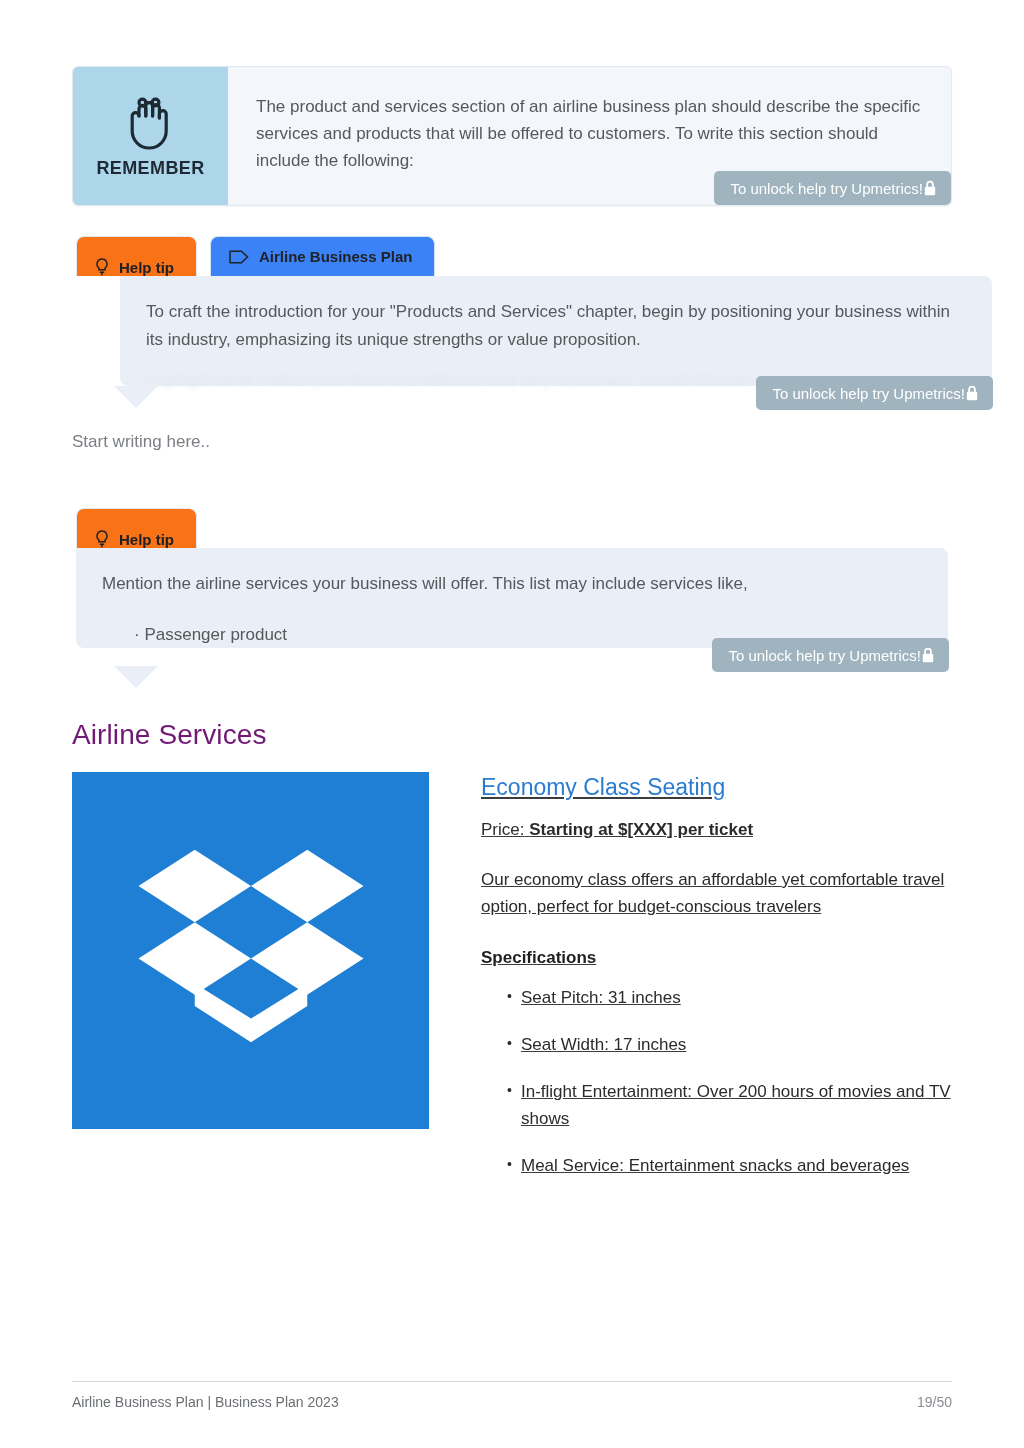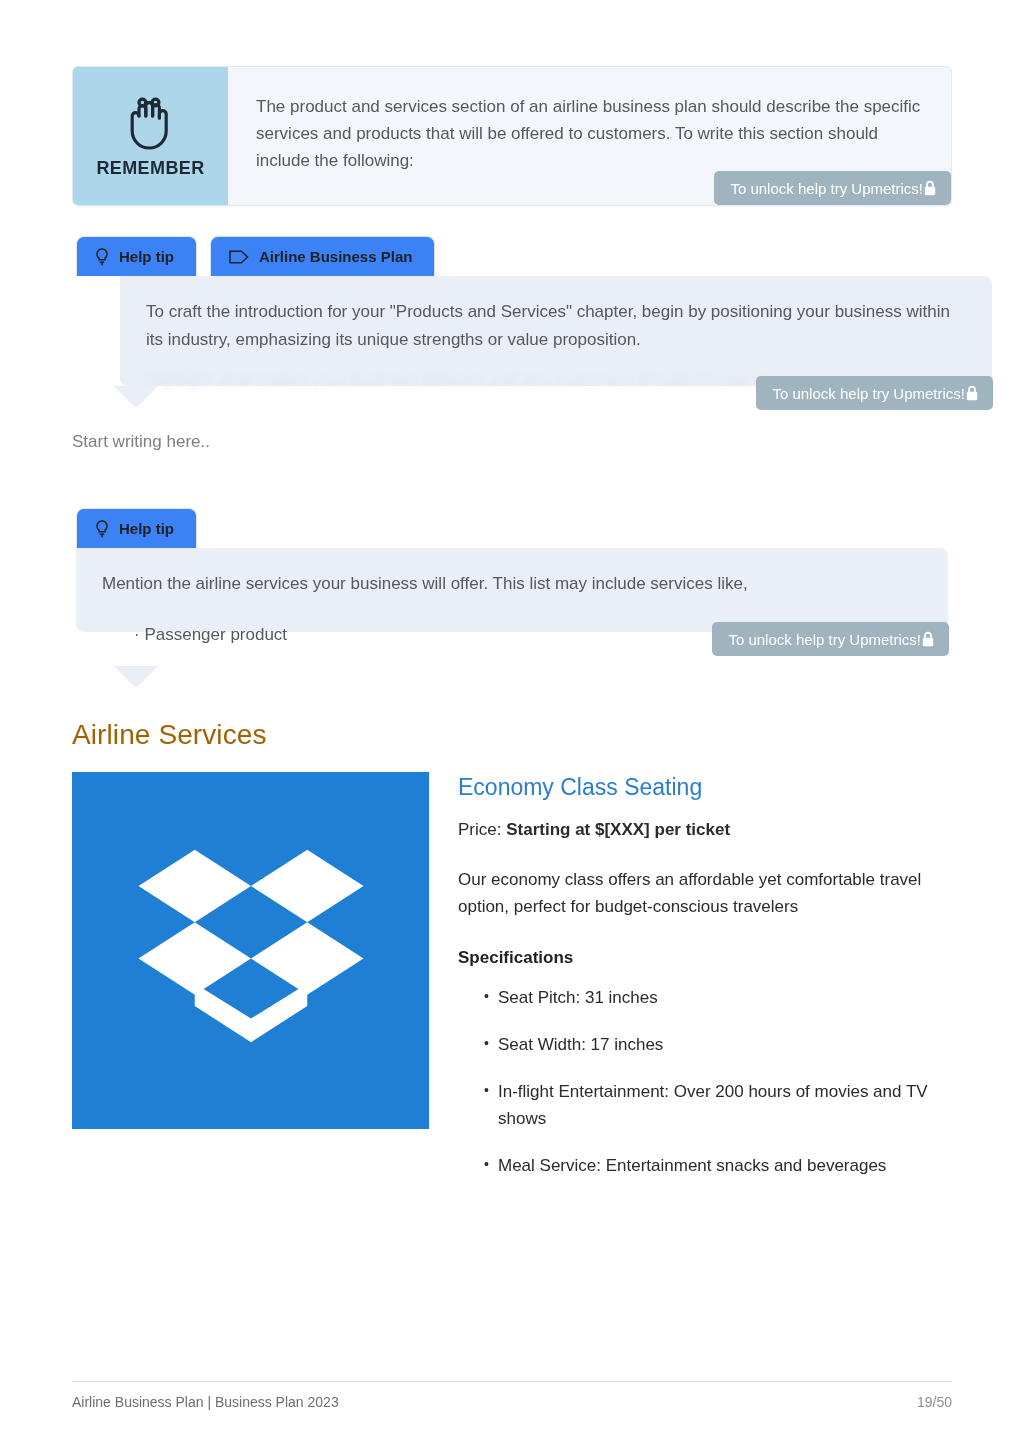--- a/index.html
+++ b/index.html
@@ -82,21 +82,21 @@
     gap: 10px;
     padding: 0 22px 0 18px;
     border-radius: 8px 8px 0 0;
     font-size: 15px;
     font-weight: bold;
     color: #202124;
     background: #eef1f7;
     border: 1px solid #e2e6ee;
     border-bottom: none;
   }
-  .tab.plain { background: #3b82f6; }
+  .tab.plain { background: #f97316; align-items: flex-end; }
   .tab.plan { background: #3b82f6; border-color: #cfe3f0; margin-left: 13px; }
   .tab svg { display:block; }
 
   .tipbody {
     position: absolute;
     background: #eaeef6;
     border-radius: 0 8px 8px 8px;
     padding: 22px 26px 18px 26px;
   }
   .tipbody p {
@@ -133,37 +133,38 @@
     position: absolute;
     left: 72px; top: 432px;
     font-size: 17px;
     color: #7b7f84;
   }
   .h1-section {
     position: absolute;
     left: 72px; top: 700px;
     font-size: 28px;
     font-weight: normal;
-    color: #a16207;
+    color: #701a75;
     letter-spacing: .1px;
   }
 
   
   .product { position: absolute; left: 72px; top: 772px; width: 880px; }
   .product-img {
     width: 357px; height: 357px;
     background: #1e7fd4;
     display: block;
     position: relative;
   }
   .product-img svg { position:absolute; left:50%; top:50%; transform: translate(-50%,-50%); }
   .product-col {
     position: absolute;
-    left: 386px; top: 0;
+    left: 409px; top: 0;
     width: 494px;
+    text-decoration: underline;
   }
   .product-title {
     margin: 0;
     font-size: 23px;
     font-weight: normal;
     color: #2a7cd1;
     line-height: 30px;
   }
   .product-price {
     margin: 18px 0 0 0;
@@ -300,21 +301,21 @@
         <svg width="14" height="18" viewBox="0 0 14 18" fill="none" stroke="#202124" stroke-width="1.5" stroke-linecap="round">
           <path d="M7 1.1a5 5 0 0 0-3 9v1.6h6V10.1a5 5 0 0 0-3-9z"></path>
           <path d="M5.4 14.2h3.2"></path>
             <path d="M7 14.2v2.5"></path>
         </svg>
       </span>
       <span>Help tip</span>
     </div>
   </div>
 
-  <div class="tipbody" style="left:76px; top:548px; width:872px; height:84px;">
+  <div class="tipbody" style="left:76px; top:548px; width:872px; height:100px;">
     <p>Mention the airline services your business will offer. This list may include services like,</p>
     <div class="bullet">· Passenger product</div>
     <div class="unlock-badge" style="right:-1px; bottom:-24px;">
       <span>To unlock help try Upmetrics!</span>
       <span>
         <svg class="lock" viewBox="0 0 14 16" fill="#ffffff">
           <path d="M3.2 7V4.6a3.8 3.8 0 0 1 7.6 0V7h-1.8V4.6a2 2 0 0 0-4 0V7z"></path>
           <rect x="1.8" y="6.7" width="10.4" height="8.6" rx="1.4"></rect>
         </svg>
       </span>

